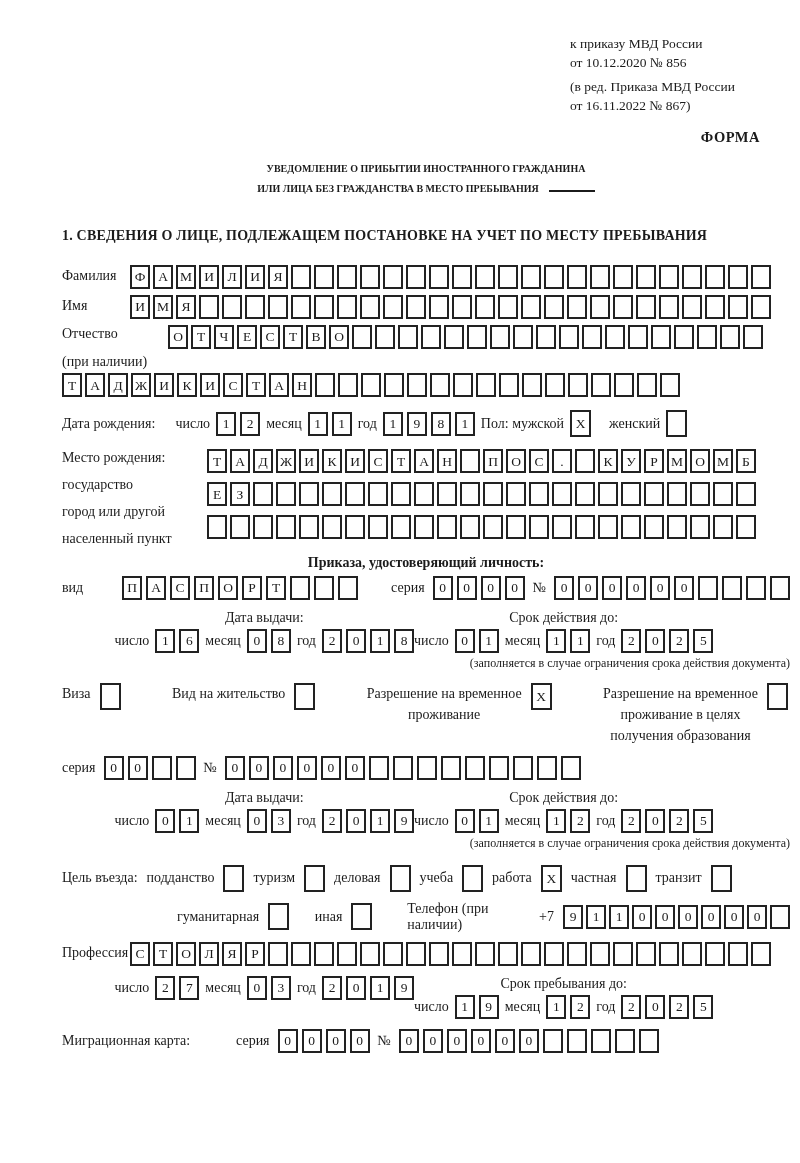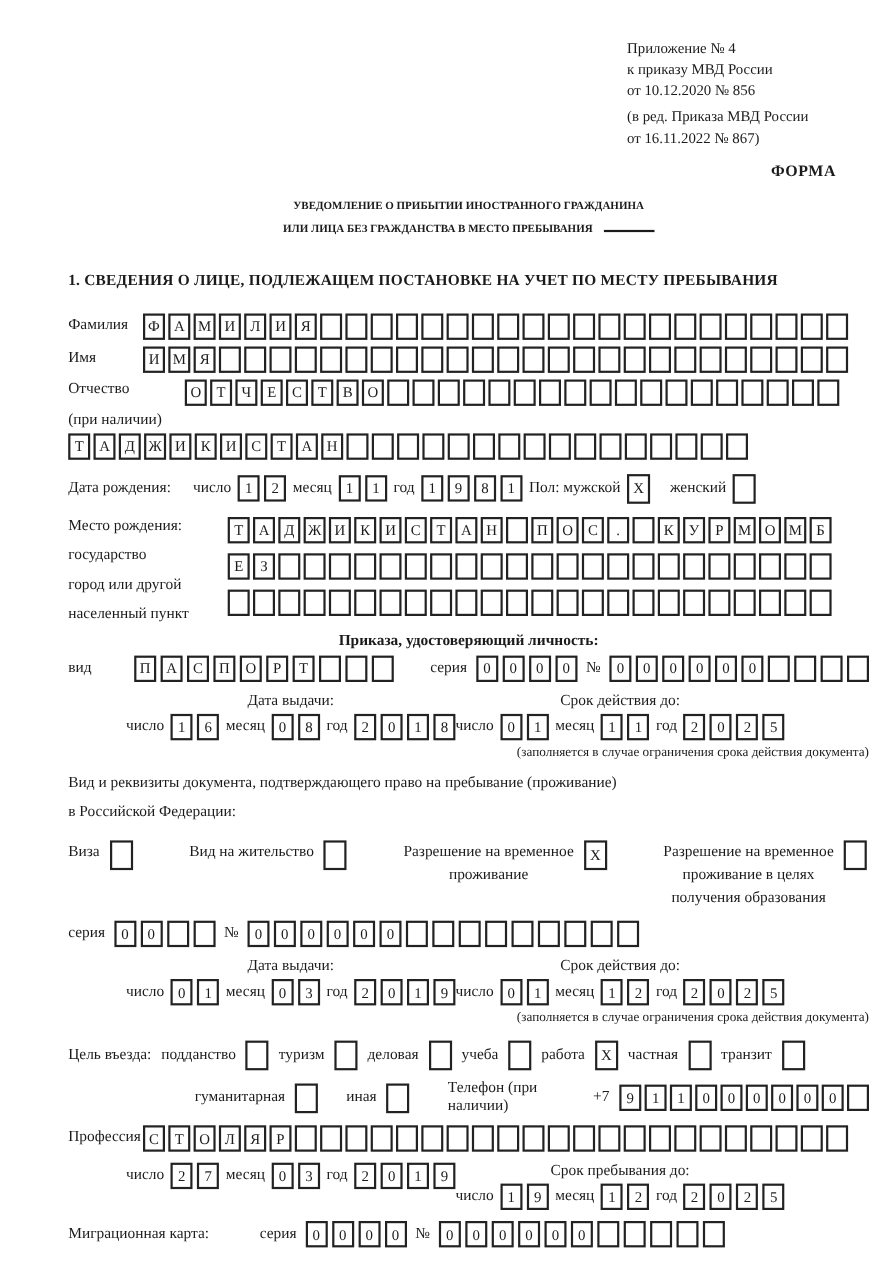--- a/index.html
+++ b/index.html
@@ -49,21 +49,20 @@
   .ind115{margin-left:115px;}
   .gap18{width:10px;} .gap30{width:22px;}
 </style>
 </head>
 <body>
 
 <div class="page">
   <div class="content">
 
     <div class="hdr">
-      <div>Приложение № 4</div>
       <div>к приказу МВД России</div>
       <div>от 10.12.2020 № 856</div>
       <div class="amend">
         <div>(в ред. Приказа МВД России</div>
         <div>от 16.11.2022 № 867)</div>
       </div>
     </div>
     <div class="forma">ФОРМА</div>
 
     <div class="title">
@@ -405,24 +404,20 @@
               <span class="box">2</span>
               <span class="box">0</span>
               <span class="box">2</span>
               <span class="box">5</span>
             </span>
         </div>
       </div>
     </div>
     <div class="note">(заполняется в случае ограничения срока действия документа)</div>
 
-    <div class="lbl" style="margin-top:8px;line-height:1.9;">
-      <div>Вид и реквизиты документа, подтверждающего право на пребывание (проживание)</div>
-      <div>в Российской Федерации:</div>
-    </div>
 
     <div class="opt-row">
       <div class="opt">
         <span class="txt">Виза</span>
         <span class="box cb"> </span>
       </div>
       <div class="opt">
         <span class="txt">Вид на жительство</span>
         <span class="box cb"> </span>
       </div>

